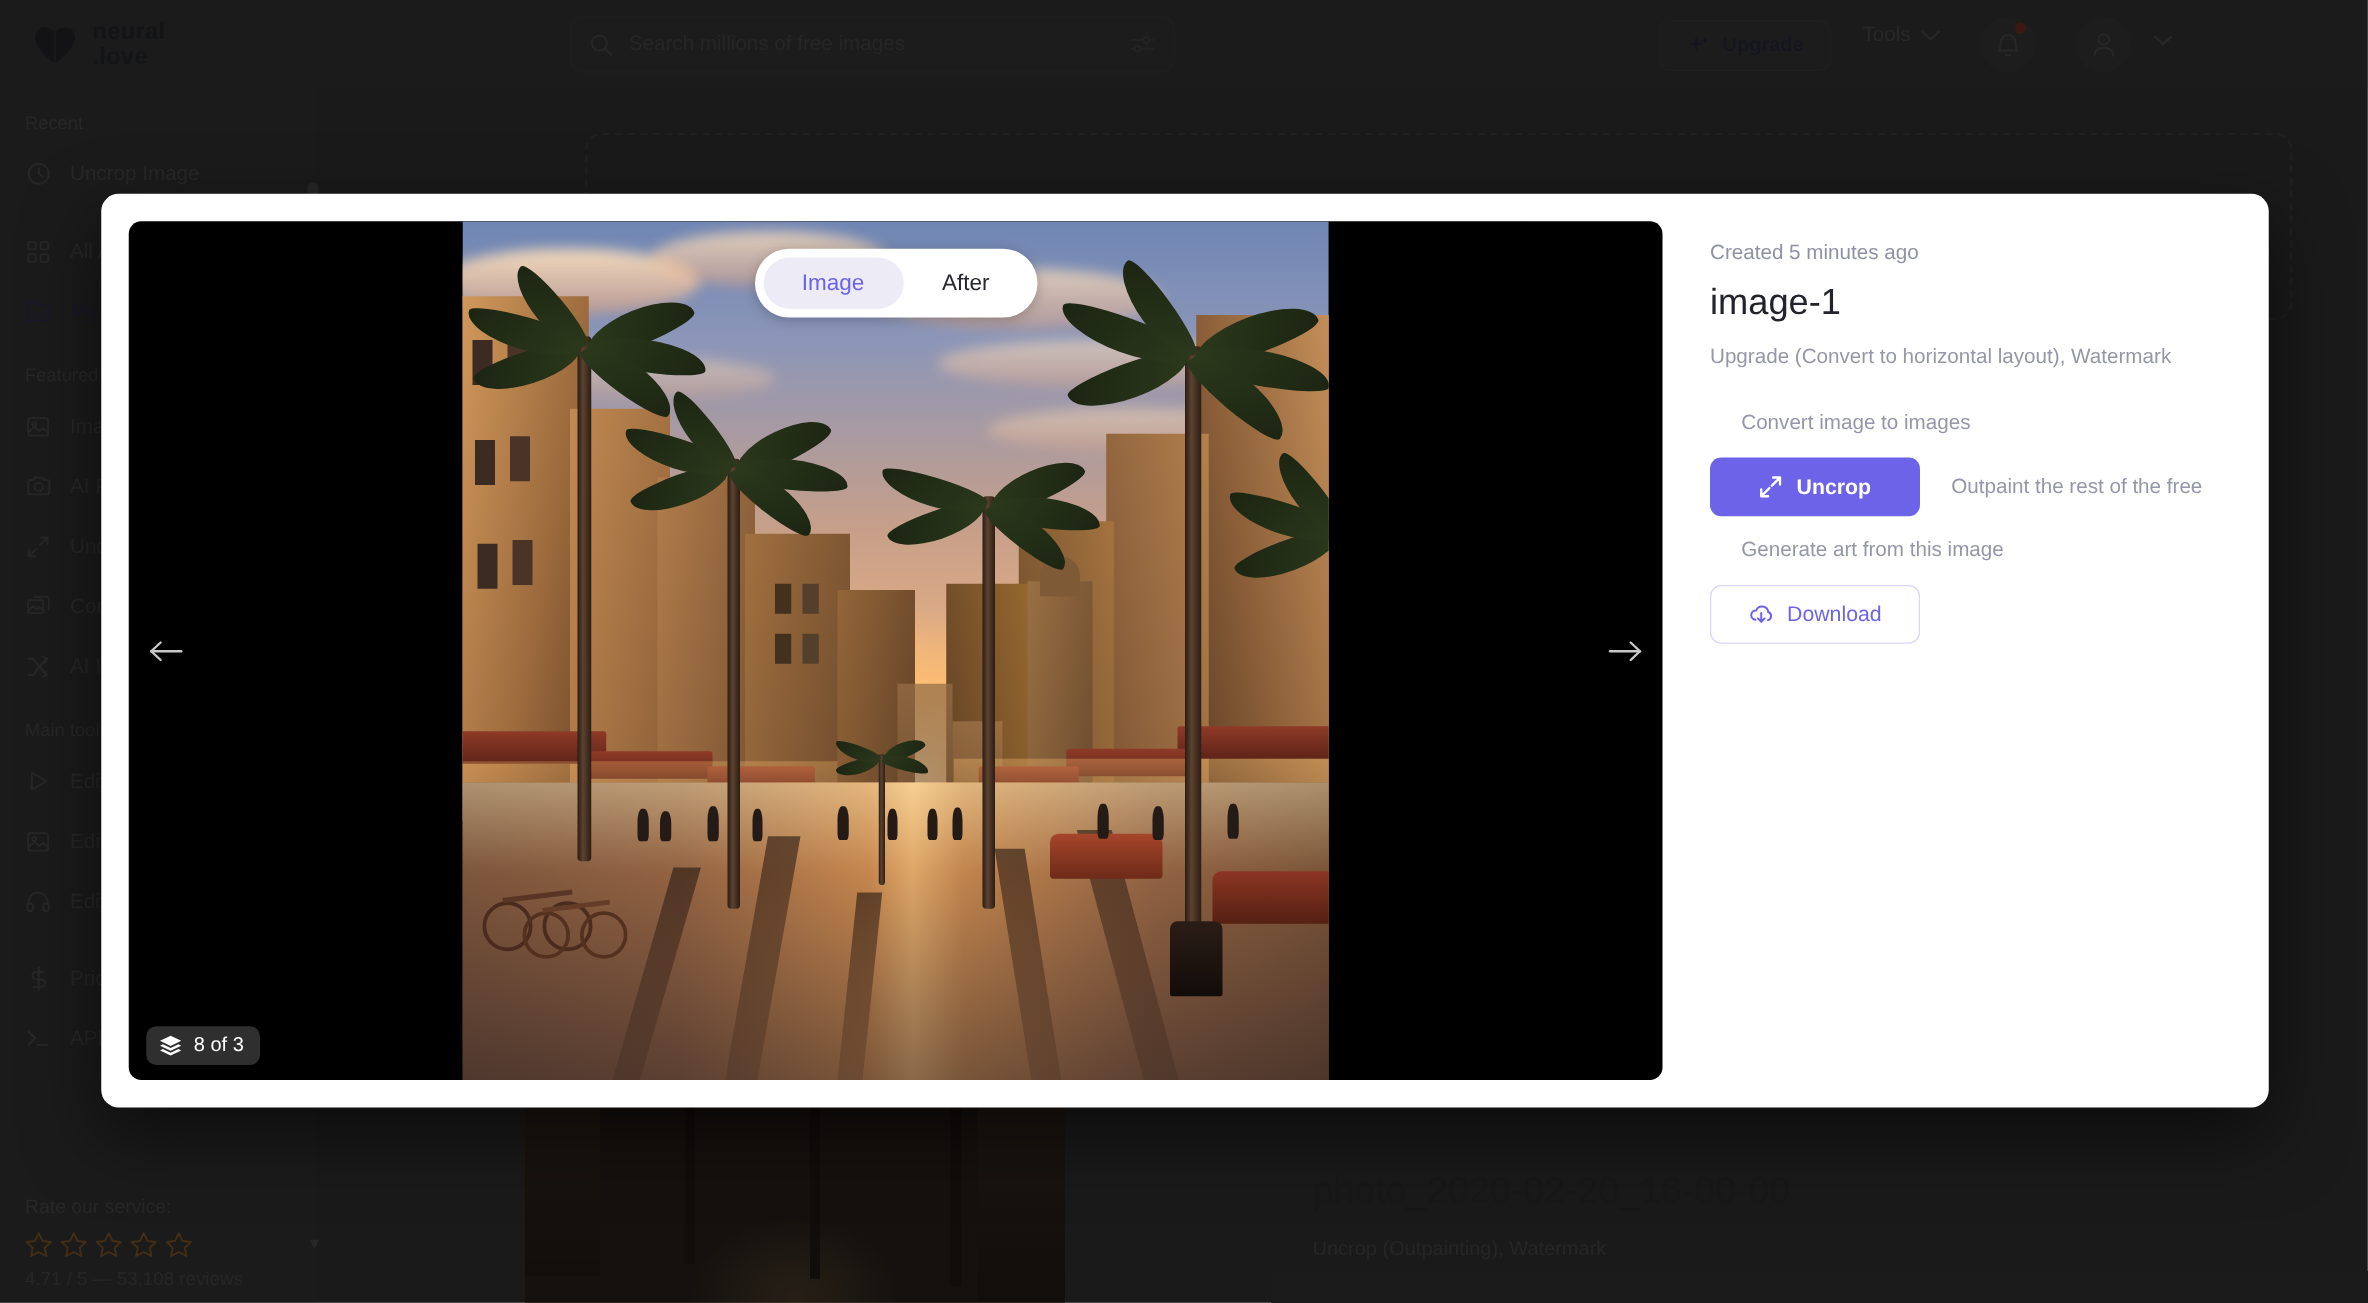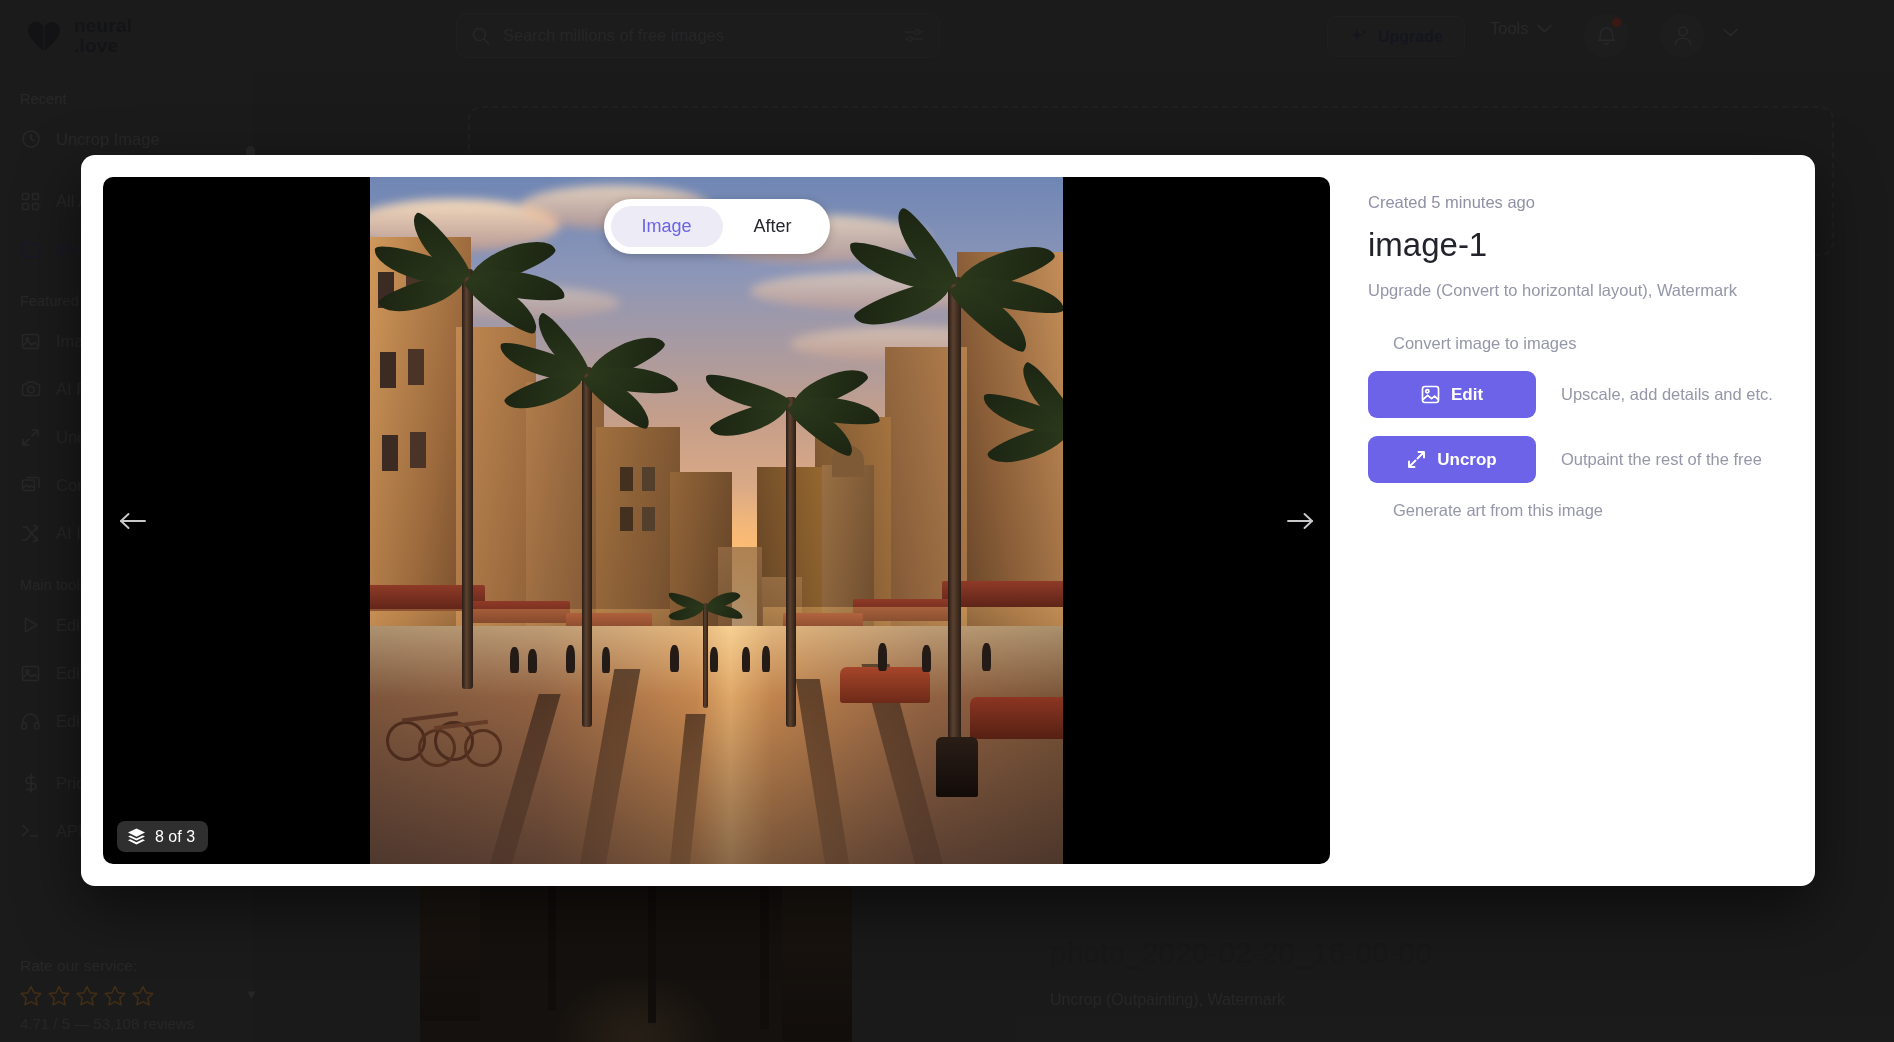--- a/index.html
+++ b/index.html
@@ -191,21 +191,21 @@
     position: absolute; left: 14px; bottom: 12px;
     display: flex; align-items: center; gap: 9px;
     background: rgba(60,60,60,.78); border-radius: 8px;
     padding: 6px 13px 6px 10px; color: #fff; font-size: 16px; z-index: 9;
   }
 
   .details {
     flex: 1; padding: 38px 40px 0 38px;
   }
   .d-created { color: #8f91a6; font-size: 16.5px; margin-bottom: 14px; }
-  .d-title { color: #22232b; font-size: 33px; font-weight: 400; margin-bottom: 17px; }
+  .d-title { color: #22232b; font-size: 29px; font-weight: 400; margin-bottom: 17px; }
   .d-subtitle { color: #9597a9; font-size: 16.5px; margin-bottom: 34px; }
 
   .act-row { display: flex; align-items: center; margin-bottom: 18px; }
   .act-btn {
     width: 168px; height: 47px; border-radius: 9px;
     display: flex; align-items: center; justify-content: center; gap: 11px;
     font-size: 17px; font-weight: 700;
   }
   .act-btn.filled { background: #6c63e8; color: #fff; }
   .act-btn.outline { background: #fff; color: #6c63e8; border: 1px solid #d9d7f6; font-weight: 400; }
@@ -680,47 +680,46 @@
 
     <div class="details">
       <div class="d-created">Created 5 minutes ago</div>
       <div class="d-title">image-1</div>
       <div class="d-subtitle">Upgrade (Convert to horizontal layout), Watermark</div>
 
       <div class="act-row">
         <div class="act-desc">Convert image to images</div>
       </div>
 
-      <div class="act-row">
-        <div class="act-btn filled">
-          <span>
-            <svg width="19" height="19" viewBox="0 0 19 19" fill="none" stroke="#fff" stroke-width="1.7">
-                <rect x="1.5" y="1.5" width="16" height="16" rx="2.4"></rect>
-                <circle cx="6.3" cy="6.3" r="1.6"></circle>
-                <path d="M2 14.5l4.6-4.2 4 3.3 3-2.4 3.6 3.3"></path>
-              </svg>
-          </span>
-          <span>Edit</span>
-        </div>
-        <div class="act-desc">Upscale, add details and etc.</div>
-      </div>
 
       <div class="act-row">
         <div class="act-btn filled">
           <span>
             <svg width="19" height="19" viewBox="0 0 19 19" fill="none" stroke="#fff" stroke-width="1.9" stroke-linecap="round" stroke-linejoin="round">
                 <path d="M11.5 2H17v5.5M17 2l-6.5 6.5"></path>
                 <path d="M7.5 17H2v-5.5M2 17l6.5-6.5"></path>
               </svg>
           </span>
           <span>Uncrop</span>
         </div>
         <div class="act-desc">Outpaint the rest of the free</div>
       </div>
 
       <div class="act-row">
         <div class="act-desc">Generate art from this image</div>
       </div>
 
+      <div class="act-row">
+        <div class="act-btn outline">
+          <span>
+            <svg width="20" height="18" viewBox="0 0 20 18" fill="none" stroke="#6c63e8" stroke-width="1.6" stroke-linecap="round">
+                <path d="M5.4 12.8A3.7 3.7 0 016 5.4a5 5 0 019.6 1.2 3.4 3.4 0 01-.3 6.5"></path>
+                <path d="M10 7.4v7M7.3 11.7L10 14.4l2.7-2.7"></path>
+              </svg>
+          </span>
+          <span>Download</span>
+        </div>
+        <div class="act-desc"></div>
+      </div>
     </div>
   </div>
 
 </div>
 
 </body></html>

